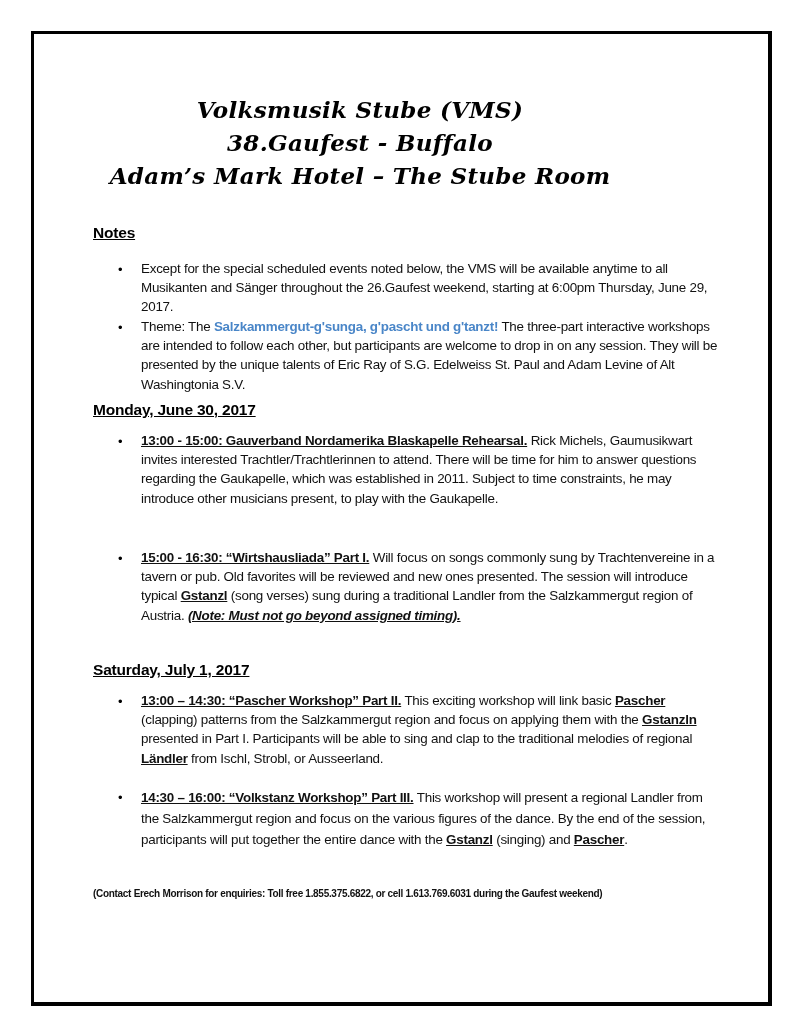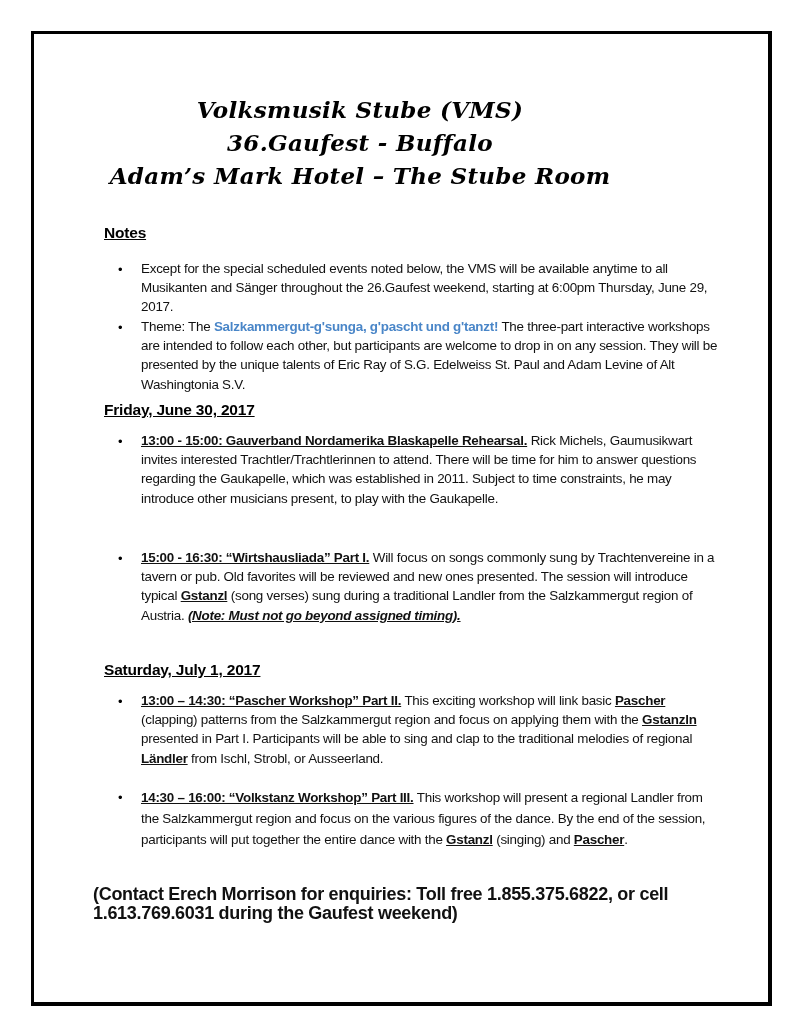--- a/index.html
+++ b/index.html
@@ -4,50 +4,50 @@
 <style>
   html, body { margin: 0; padding: 0; background: #ffffff; }
   body { width: 800px; height: 1035px; position: relative; overflow: hidden;
          font-family: "Liberation Sans", "DejaVu Sans", sans-serif; color: #111; }
   .frame { position: absolute; left: 31px; top: 31px; width: 734px; height: 968px;
            border: 3px solid #000; border-right-width: 4px; border-bottom-width: 4px; box-sizing: content-box; }
   .title-block { position: absolute; left: 0; top: 93px; width: 720px; text-align: center;
                  font-family: "DejaVu Serif", "Liberation Serif", serif; font-weight: bold;
                  font-size: 23px; line-height: 33px; color: #000; font-style: italic; letter-spacing: 0.3px; }
   .title-block div { white-space: nowrap; }
-  .heading { position: absolute; left: 104px; font-weight: bold; font-size: 15.5px;
+  .heading { position: absolute; left: 93px; font-weight: bold; font-size: 15.5px;
              text-decoration: underline; color: #000; letter-spacing: -0.2px; }
   .para { position: absolute; left: 141px; width: 580px; font-size: 13.4px; line-height: 19.2px;
           letter-spacing: -0.25px; color: #111; }
   .bullet { position: absolute; left: 118px; font-size: 13px; color: #000; }
   .blue { color: #4a86c8; font-weight: bold; }
   b { font-weight: bold; text-decoration: underline; }
-  .contact { position: absolute; left: 93px; width: 630px; font-size: 18px; line-height: 18.5px;
+  .contact { position: absolute; left: 93px; width: 630px; font-size: 10px; line-height: 18.5px;
              font-weight: bold; letter-spacing: -0.3px; color: #111; }
 </style>
 </head>
 <body>
 
 <div class="frame"></div>
 
 <div class="title-block">
   <div>Volksmusik Stube (VMS)</div>
-  <div>36.Gaufest - Buffalo</div>
+  <div>38.Gaufest - Buffalo</div>
   <div>Adam’s Mark Hotel – The Stube Room</div>
 </div>
 
 <div class="heading" style="top:224px;">Notes</div>
 
 <span class="bullet" style="top:262px;">•</span>
 <div class="para" style="top:259px;">Except for the special scheduled events noted below, the VMS will be available anytime to all Musikanten and Sänger throughout the 26.Gaufest weekend, starting at 6:00pm Thursday, June 29, 2017.</div>
 
 <span class="bullet" style="top:320px;">•</span>
 <div class="para" style="top:317px;"><span>Theme: The </span><span class="blue">Salzkammergut-g'sunga, g'pascht und g'tanzt!</span><span>  The three-part interactive workshops are intended to follow each other, but participants are welcome to drop in on any session.  They will be presented by the unique talents of Eric Ray of S.G. Edelweiss St. Paul and Adam Levine of Alt Washingtonia S.V.</span></div>
 
-<div class="heading" style="top:401px;">Friday, June 30, 2017</div>
+<div class="heading" style="top:401px;">Monday, June 30, 2017</div>
 
 <span class="bullet" style="top:434px;">•</span>
 <div class="para" style="top:431px;"><b>13:00 - 15:00:  Gauverband Nordamerika Blaskapelle Rehearsal.</b><span>  Rick Michels, Gaumusikwart invites interested Trachtler/Trachtlerinnen to attend.  There will be time for him to answer questions regarding the Gaukapelle, which was established in 2011.  Subject to time constraints, he may introduce other musicians present, to play with the Gaukapelle.</span></div>
 
 <span class="bullet" style="top:551px;">•</span>
 <div class="para" style="top:548px;"><b>15:00 - 16:30:  “Wirtshausliada” Part I.</b><span>  Will focus on songs commonly sung by Trachtenvereine in a tavern or pub.   Old favorites will be reviewed and new ones presented.  The session will introduce typical </span><b>Gstanzl</b><span> (song verses) sung during a traditional Landler from the Salzkammergut region of Austria.  </span><b><i>(Note:  Must not go beyond assigned timing).</i></b></div>
 
 <div class="heading" style="top:661px;">Saturday, July 1, 2017</div>
 
 <span class="bullet" style="top:694px;">•</span>

